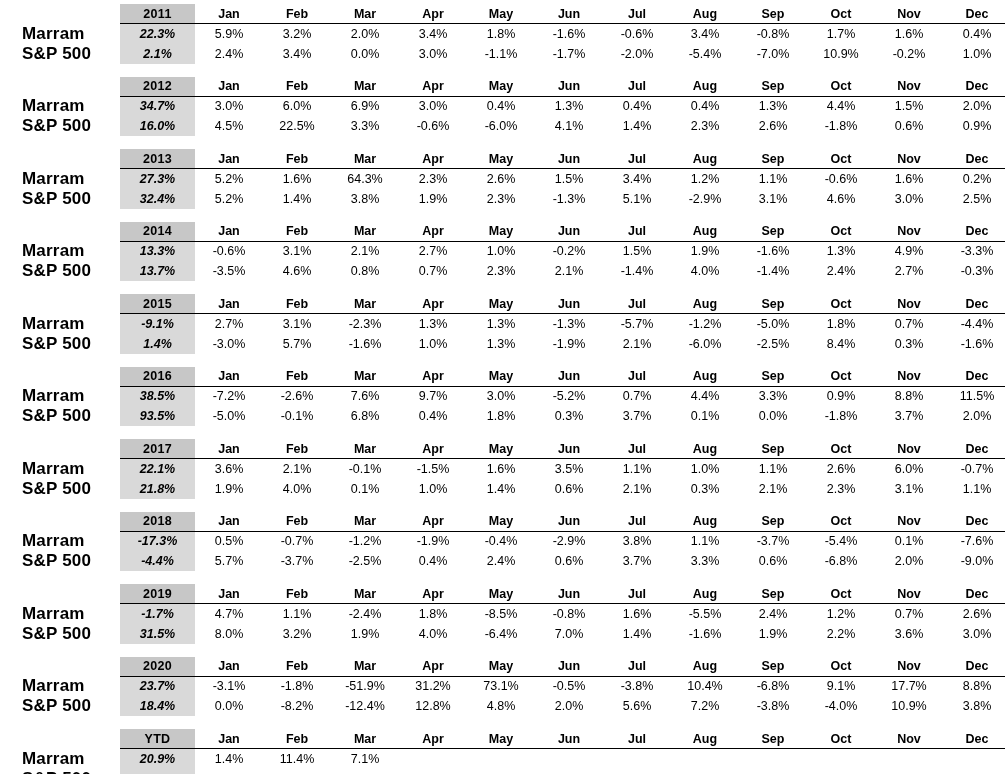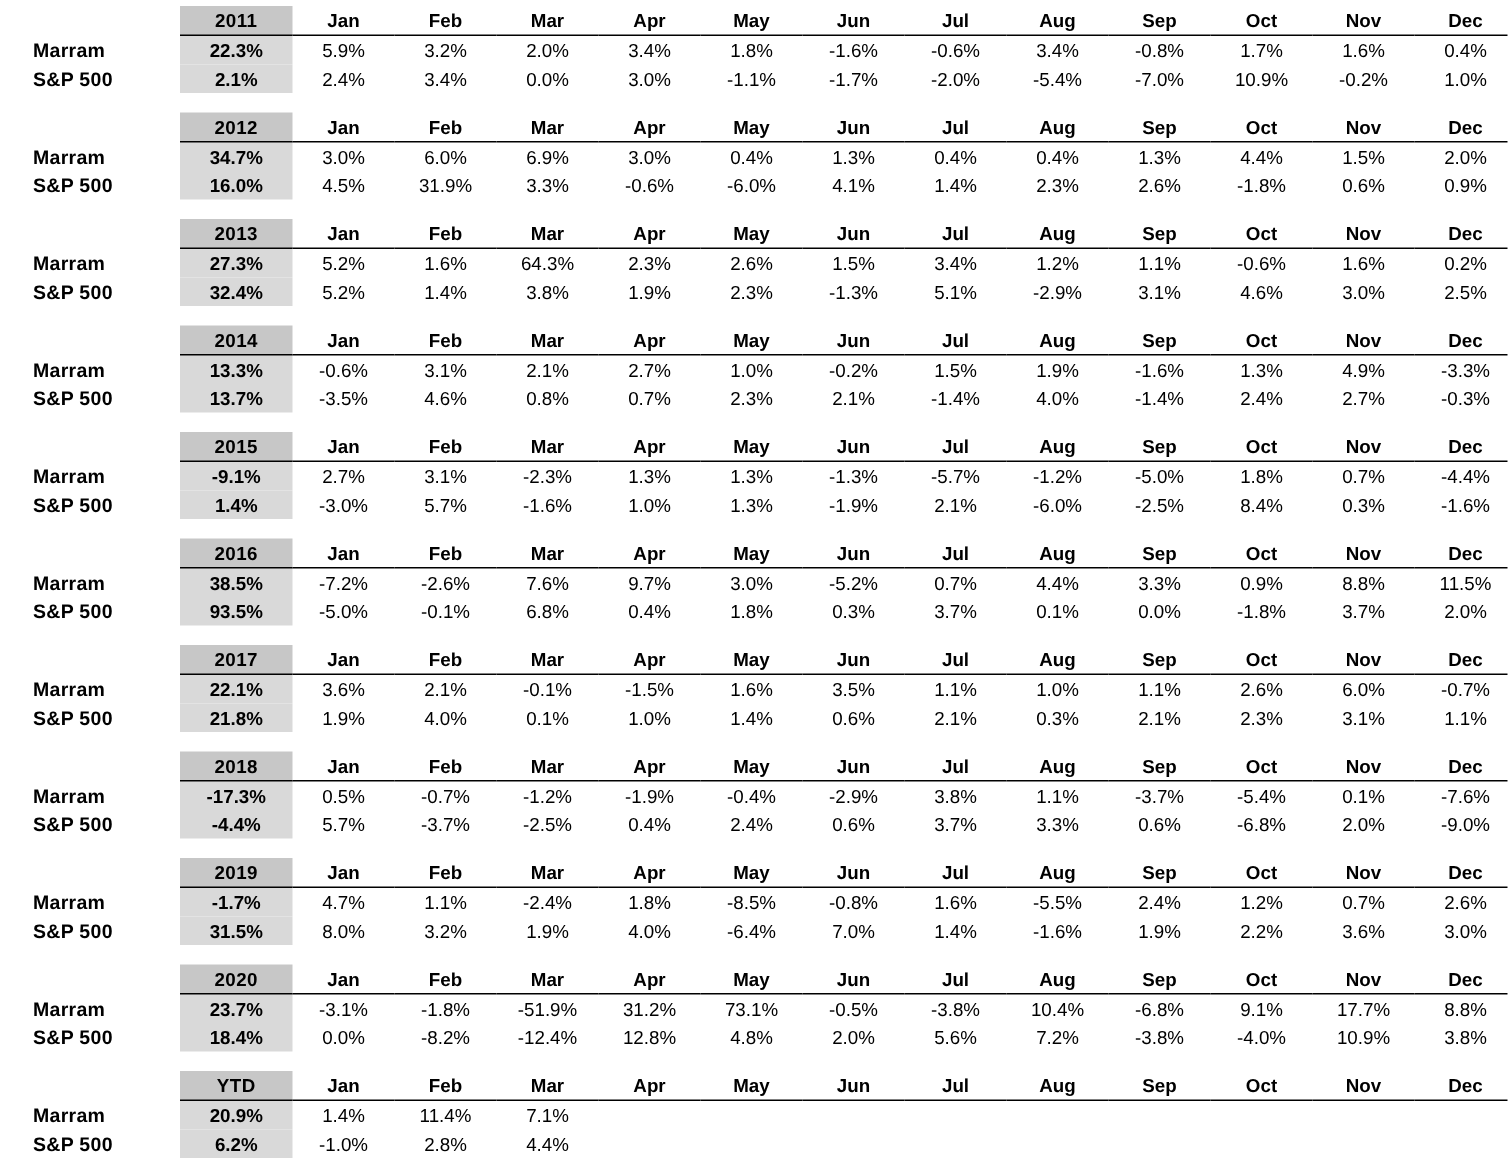--- a/index.html
+++ b/index.html
@@ -31,21 +31,21 @@
   td, th {
     font-size: 12.5px;
     padding: 0;
     height: 19px;
     vertical-align: middle;
   }
   .row-label {
     font-weight: bold;
     text-align: left;
     padding-left: 22px;
-    font-size: 13px;
+    font-size: 17px;
     letter-spacing: 0.2px;
   }
   .hdr-year {
     background: #c7c7c7;
     font-weight: bold;
     text-align: center;
     border-bottom: 1px solid #000;
     letter-spacing: 0.3px;
     margin-top: 48px;
   }
@@ -54,20 +54,21 @@
     text-align: center;
     border-bottom: 1px solid #000;
   }
   .hdr-blank {
     border-bottom: none;
   }
   .cell-year {
     background: #d9d9d9;
     font-weight: bold;
     text-align: center;
+    font-style: italic;
   }
   .cell-mon {
     text-align: center;
   }
   .spacer td {
     height: 13px;
     border: none;
   }
 </style>
 </head>
@@ -172,21 +173,21 @@
           <td class="cell-mon">0.4%</td>
           <td class="cell-mon">1.3%</td>
           <td class="cell-mon">4.4%</td>
           <td class="cell-mon">1.5%</td>
           <td class="cell-mon">2.0%</td>
         </tr>
         <tr>
           <td class="row-label">S&amp;P 500</td>
           <td class="cell-year">16.0%</td>
           <td class="cell-mon">4.5%</td>
-          <td class="cell-mon">31.9%</td>
+          <td class="cell-mon">22.5%</td>
           <td class="cell-mon">3.3%</td>
           <td class="cell-mon">-0.6%</td>
           <td class="cell-mon">-6.0%</td>
           <td class="cell-mon">4.1%</td>
           <td class="cell-mon">1.4%</td>
           <td class="cell-mon">2.3%</td>
           <td class="cell-mon">2.6%</td>
           <td class="cell-mon">-1.8%</td>
           <td class="cell-mon">0.6%</td>
           <td class="cell-mon">0.9%</td>

